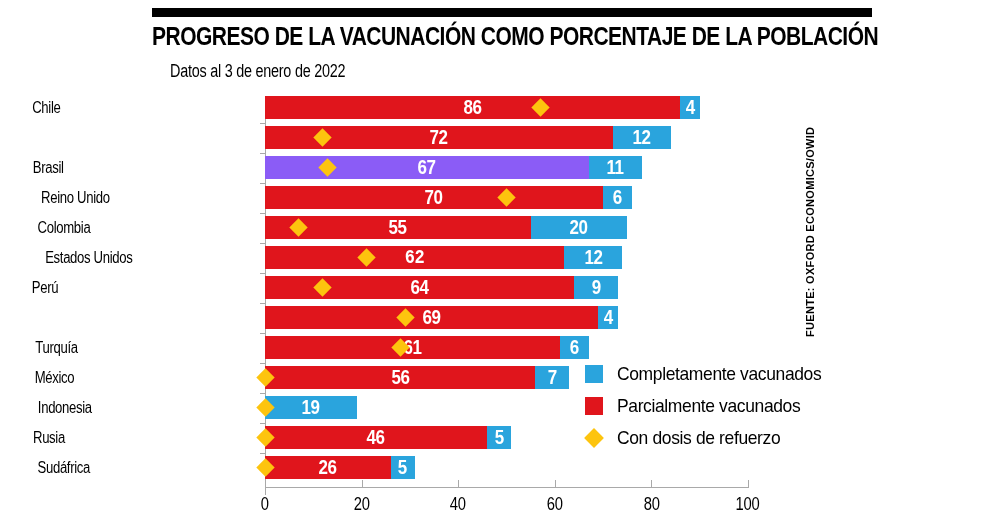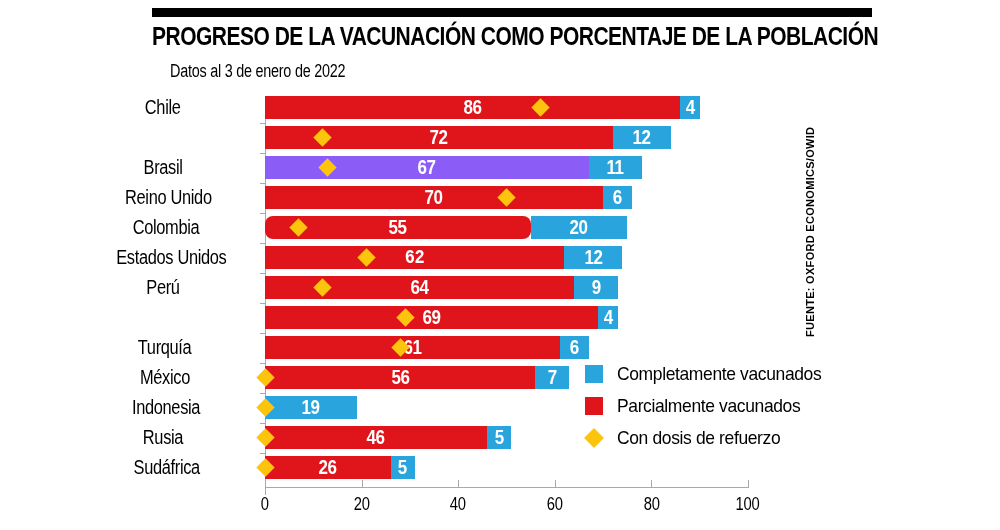--- a/index.html
+++ b/index.html
@@ -13,22 +13,22 @@
     white-space:nowrap;letter-spacing:-0.6px;
     transform:scaleX(0.84);transform-origin:left top;
   }
   .subtitle{
     position:absolute;left:170px;top:61px;font-size:18px;white-space:nowrap;
     letter-spacing:-0.3px;transform:scaleX(0.8);transform-origin:left top;
   }
   #rows{position:absolute;left:0;top:96px;width:1000px;height:394px;}
   .row{position:absolute;left:0;height:23px;width:1000px;}
   .country{
-    position:absolute;left:50px;top:0;width:218px;height:23px;line-height:23px;
-    text-align:center;font-size:20px;letter-spacing:-0.4px;white-space:nowrap;
+    position:absolute;left:26px;top:0;width:218px;height:23px;line-height:23px;
+    text-align:left;font-size:16px;letter-spacing:-0.4px;white-space:nowrap;
   }
   .country span{display:inline-block;transform:scaleX(0.82);transform-origin:right center;}
   .bars{position:absolute;left:265px;top:0;height:23px;display:flex;}
   .bar{height:23px;display:flex;align-items:center;justify-content:center;overflow:visible;}
   .val{
     color:#fff;font-weight:bold;font-size:20px;letter-spacing:-0.5px;
     display:inline-block;transform:scaleX(0.85);transform-origin:center center;
   }
   .diamond{position:absolute;top:5px;width:13px;height:13px;transform:rotate(45deg);}
   .yaxis{position:absolute;left:265px;top:96px;width:1px;height:399px;background:#a9a9a9;}
@@ -109,21 +109,21 @@
       <div class="bar blue" style="width: 28.98px; background: rgb(42, 164, 221);">
           <span class="val">6</span>
         </div>
       <div class="diamond" style="left: 235px; background: rgb(253, 196, 14);"></div>
     </div>
   </div>
 
   <div class="row" style="top: 120px;">
     <div class="country"><span>Colombia</span></div>
     <div class="bars">
-      <div class="bar red" style="width: 265.65px; background: rgb(224, 21, 28); border-radius: 8px;">
+      <div class="bar red" style="width: 265.65px; background: rgb(224, 21, 28);">
           <span class="val">55</span>
         </div>
       <div class="bar blue" style="width: 96.6px; background: rgb(42, 164, 221);">
           <span class="val">20</span>
         </div>
       <div class="diamond" style="left: 27.31px; background: rgb(253, 196, 14);"></div>
     </div>
   </div>
 
   <div class="row" style="top: 150px;">

